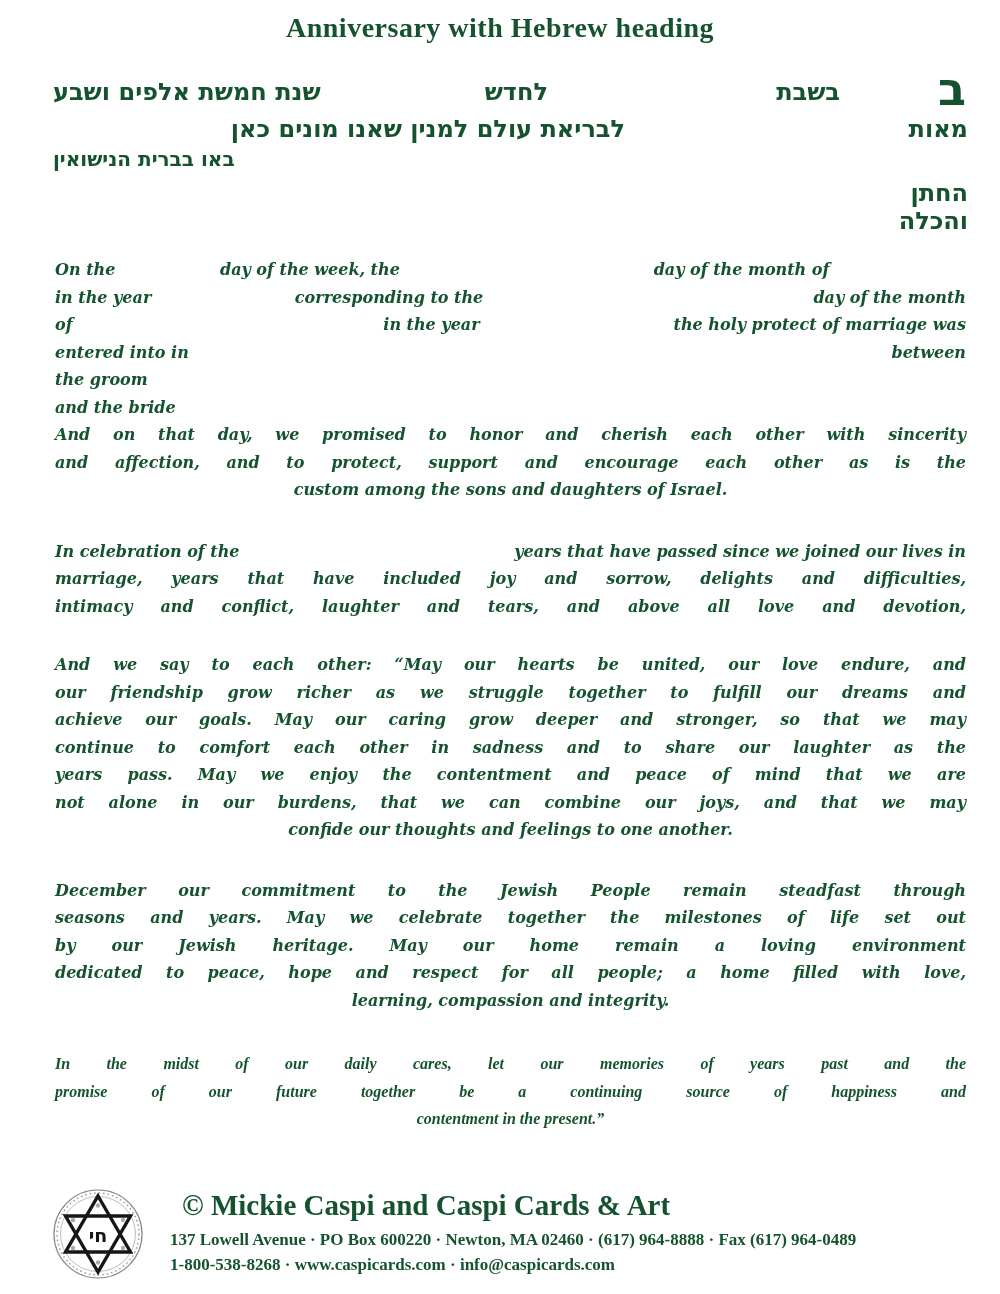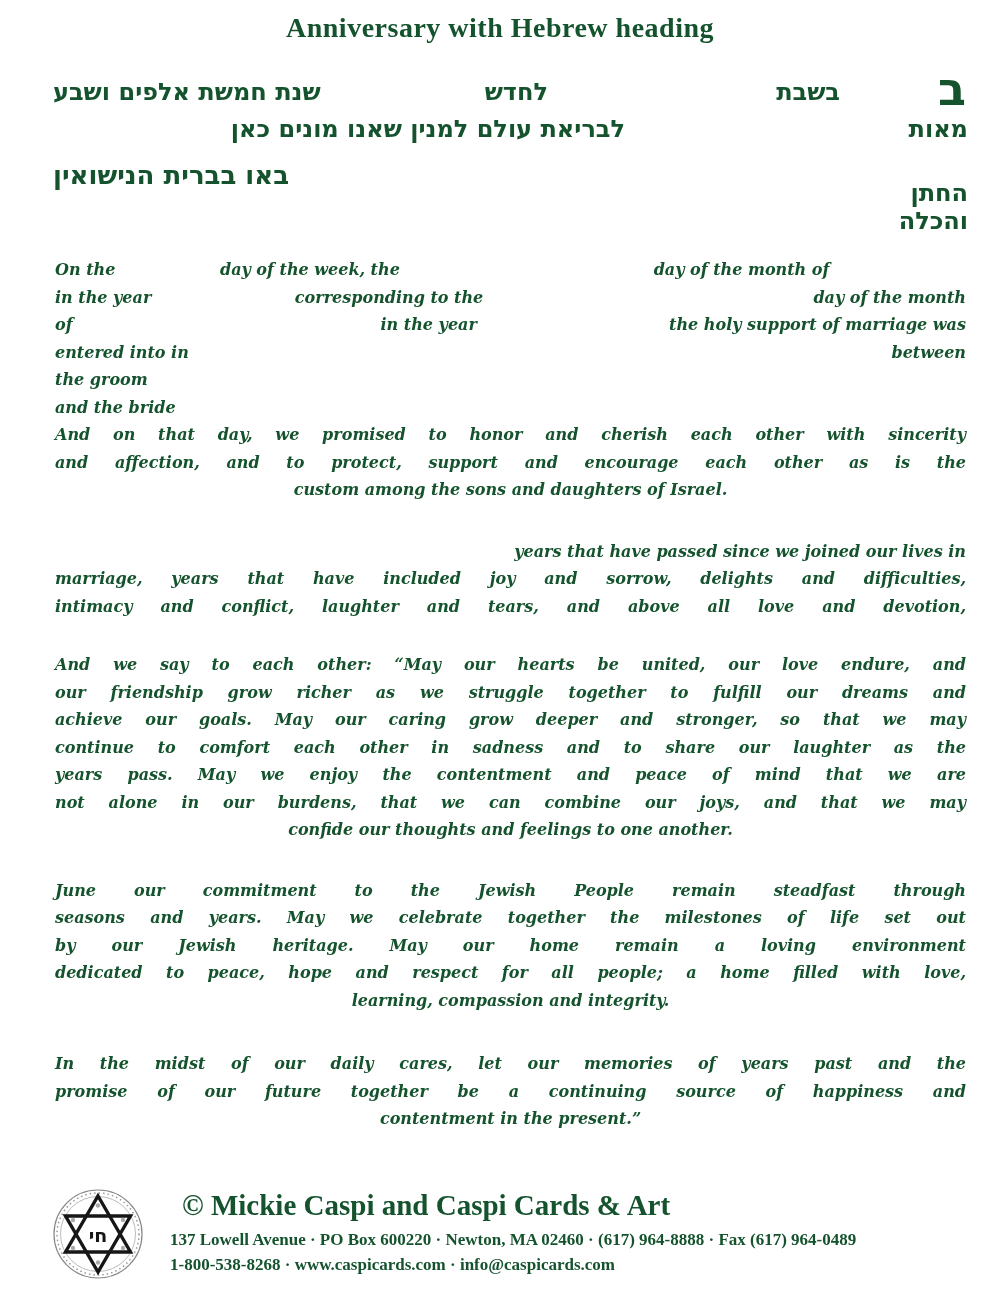--- a/index.html
+++ b/index.html
@@ -34,39 +34,39 @@
     font-size: 24px;
     line-height: 1.15;
   }
   .hw { position: absolute; white-space: nowrap; }
   .hw-initial   { right: 2px;  top: -6px; font-size: 46px; line-height: 1; }
   .hw-bshabbat  { right: 128px; top: 7px; }
   .hw-lachodesh { right: 420px; top: 7px; }
   .hw-year      { left: 18px;  top: 7px; }
   .hw-meot      { right: 0px;  top: 44px; }
   .hw-creation  { right: 343px; top: 44px; }
-  .hw-covenant  { left: 18px;  top: 76px; font-size: 26px; margin-top: 13px; }
+  .hw-covenant  { left: 18px;  top: 76px; font-size: 20px; }
   .hw-groom     { right: 0px;  top: 108px; }
   .hw-bride     { right: 0px;  top: 136px; }
   
   .english {
     position: absolute;
     top: 256px; left: 55px;
     width: 911px;
     font-family: "DejaVu Serif", serif;
     font-style: italic;
     font-weight: 700;
     font-size: 16px;
     line-height: 27.5px;
   }
   .para { margin: 0; }
   .p2 { margin-top: 34px; }
   .p3 { margin-top: 31px; }
   .p4 { margin-top: 33px; }
-  .p5 { margin-top: 36px; }
+  .p5 { margin-top: 36px; font-family: Liberation Serif, serif; }
   .ln  { height: 27.5px; }
   .jl  { text-align: justify; text-align-last: justify; }
   .cl  { text-align: center; }
   .fx  { display: flex; align-items: baseline; }
   .fx .seg { flex: 0 0 auto; white-space: pre; }
   .blank { flex-basis: 0; flex-shrink: 1; height: 1px; }
   
   .footer {
     position: absolute;
     top: 1188px; left: 52px;
@@ -123,21 +123,21 @@
         <span class="blank" style="flex-grow:93"></span>
         <span class="seg">corresponding to the</span>
         <span class="blank" style="flex-grow:214"></span>
         <span class="seg">day of the month</span>
       </div>
       <div class="ln fx">
         <span class="seg">of</span>
         <span class="blank" style="flex-grow:149"></span>
         <span class="seg">in the year</span>
         <span class="blank" style="flex-grow:93"></span>
-        <span class="seg">the holy support of marriage was</span>
+        <span class="seg">the holy protect of marriage was</span>
       </div>
       <div class="ln fx">
         <span class="seg">entered into in</span>
         <span class="blank" style="flex-grow:1"></span>
         <span class="seg">between</span>
       </div>
       <div class="ln fx">
         <span class="seg">the groom</span>
         <span class="blank" style="flex-grow:1"></span>
       </div>
@@ -145,39 +145,40 @@
         <span class="seg">and the bride</span>
         <span class="blank" style="flex-grow:1"></span>
       </div>
       <div class="ln jl">And on that day, we promised to honor and cherish each other with sincerity</div>
       <div class="ln jl">and affection, and to protect, support and encourage each other as is the</div>
       <div class="ln cl">custom among the sons and daughters of Israel.</div>
     </div>
 
     <div class="para p2">
       <div class="ln fx">
+        <span class="seg">In celebration of the</span>
         <span class="blank" style="flex-grow:1"></span>
         <span class="seg">years that have passed since we joined our lives in</span>
       </div>
       <div class="ln jl">marriage, years that have included joy and sorrow, delights and difficulties,</div>
       <div class="ln jl">intimacy and conflict, laughter and tears, and above all love and devotion,</div>
     </div>
 
     <div class="para p3">
       <div class="ln jl">And we say to each other: “May our hearts be united, our love endure, and</div>
       <div class="ln jl">our friendship grow richer as we struggle together to fulfill our dreams and</div>
       <div class="ln jl">achieve our goals. May our caring grow deeper and stronger, so that we may</div>
       <div class="ln jl">continue to comfort each other in sadness and to share our laughter as the</div>
       <div class="ln jl">years pass. May we enjoy the contentment and peace of mind that we are</div>
       <div class="ln jl">not alone in our burdens, that we can combine our joys, and that we may</div>
       <div class="ln cl">confide our thoughts and feelings to one another.</div>
     </div>
 
     <div class="para p4">
-      <div class="ln jl">June our commitment to the Jewish People remain steadfast through</div>
+      <div class="ln jl">December our commitment to the Jewish People remain steadfast through</div>
       <div class="ln jl">seasons and years. May we celebrate together the milestones of life set out</div>
       <div class="ln jl">by our Jewish heritage. May our home remain a loving environment</div>
       <div class="ln jl">dedicated to peace, hope and respect for all people; a home filled with love,</div>
       <div class="ln cl">learning, compassion and integrity.</div>
     </div>
 
     <div class="para p5">
       <div class="ln jl">In the midst of our daily cares, let our memories of years past and the</div>
       <div class="ln jl">promise of our future together be a continuing source of happiness and</div>
       <div class="ln cl">contentment in the present.”</div>

